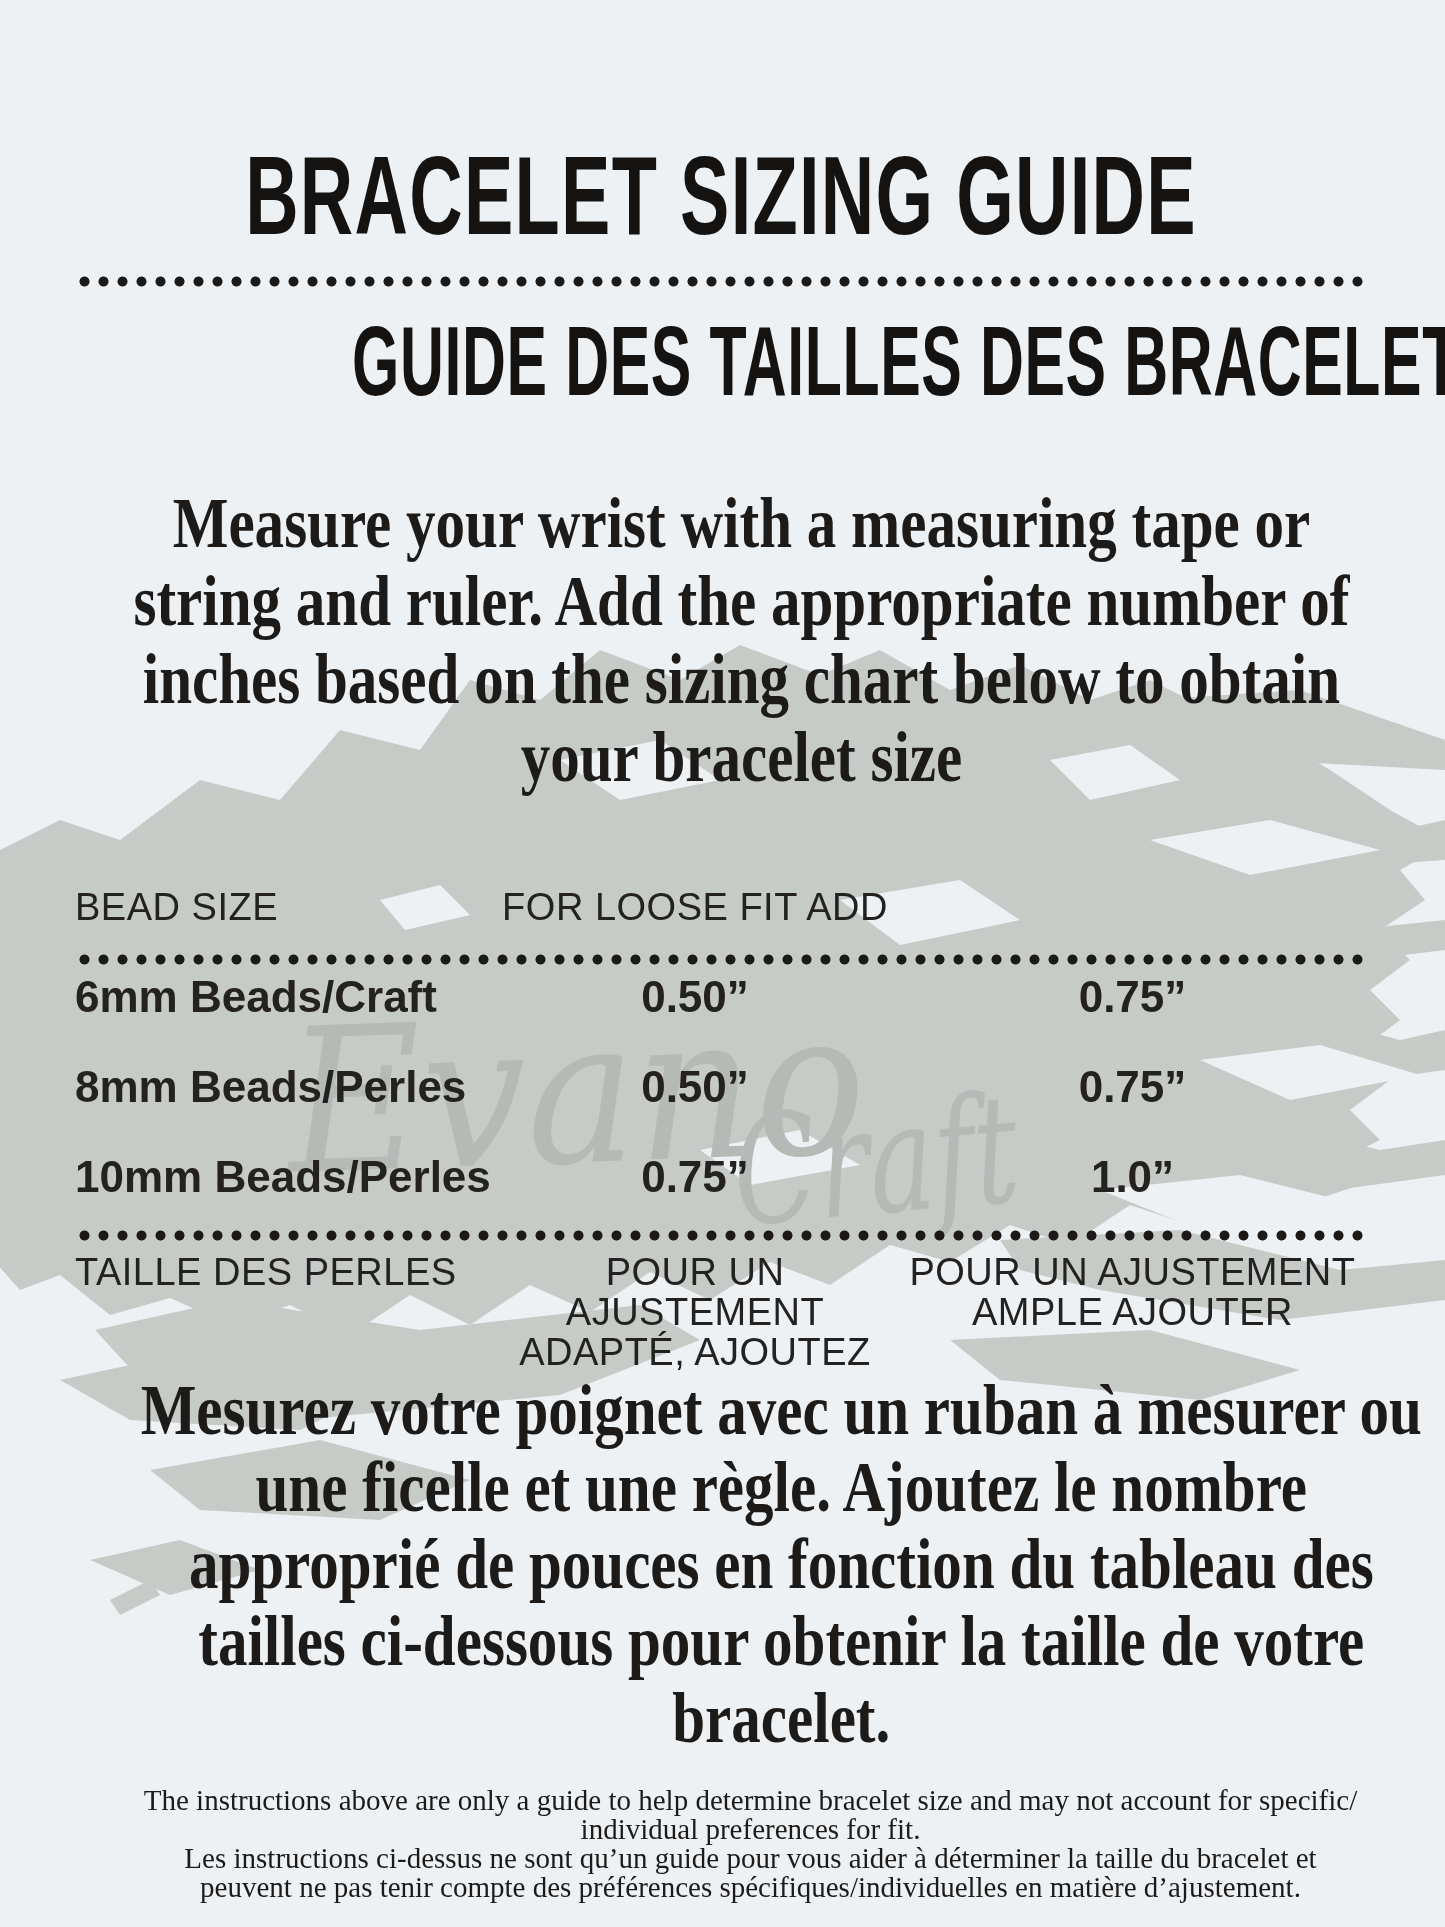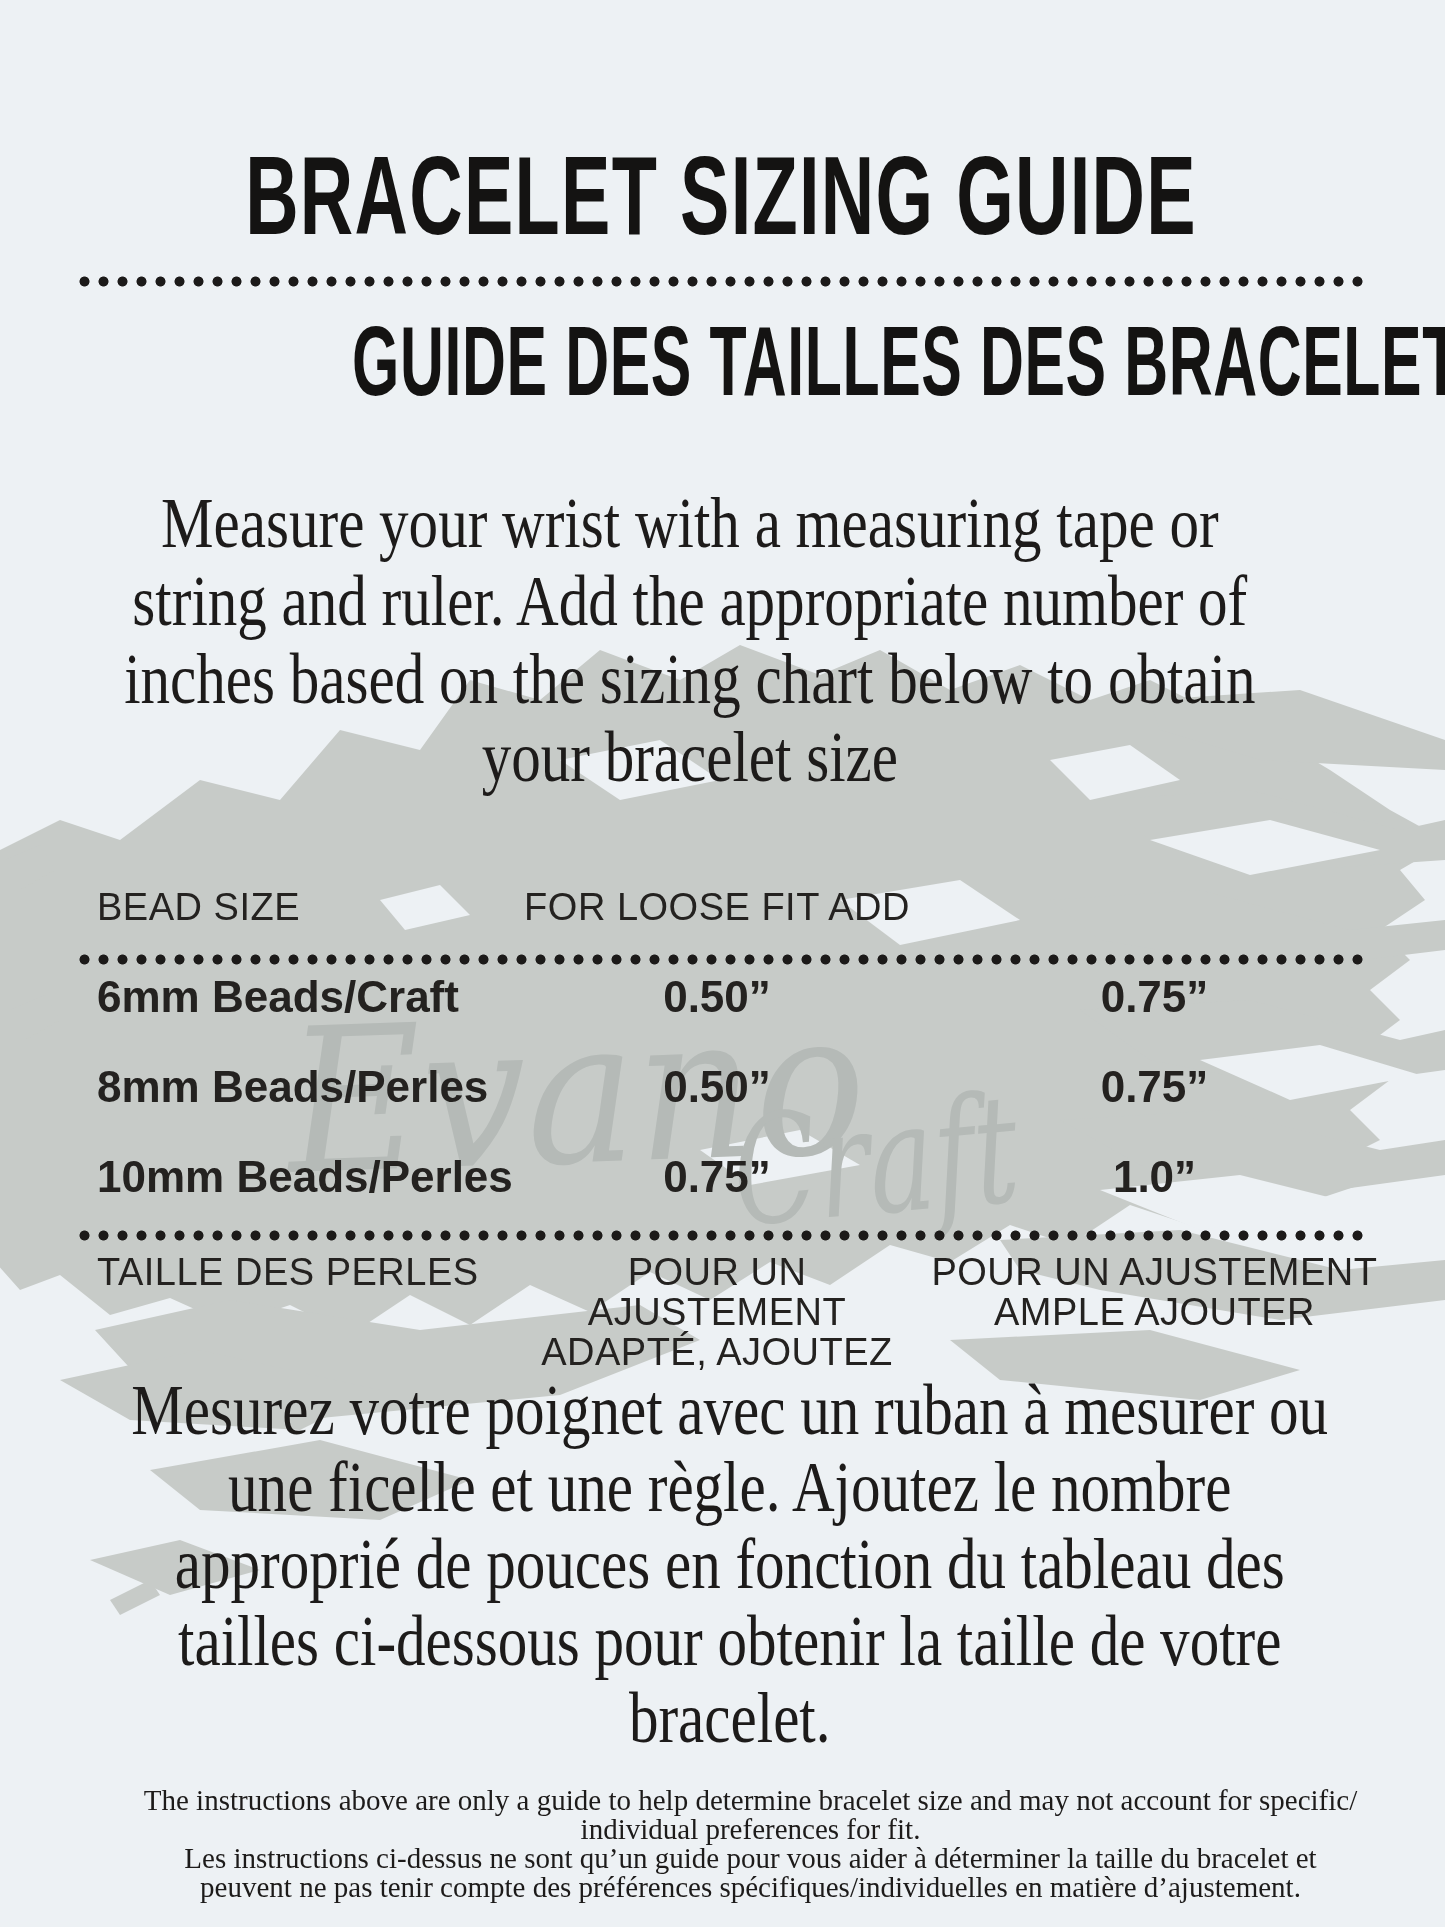--- a/index.html
+++ b/index.html
@@ -17,29 +17,29 @@
     letter-spacing:1px;transform:scaleX(0.62);transform-origin:50% 50%;}
 
   .dots{position:absolute;left:75px;width:1293px;height:11px;
     background-image:radial-gradient(circle closest-side,#1c1a19 4.6px,transparent 5.4px);
     background-size:19px 11px;background-repeat:repeat-x;background-position:0 50%;}
   .dots.d1{top:276px;}
   .dots.d2{top:954px;}
   .dots.d3{top:1230px;}
 
   .para{position:absolute;left:0;width:1245px;text-align:center;
-    font-family:"Liberation Serif",serif;font-weight:400;color:#1d1b1a;}
+    font-family:"Liberation Serif",serif;font-weight:700;color:#1d1b1a;}
   .para .t{display:inline-block;transform:scaleX(0.82);transform-origin:50% 0;
     font-size:72px;line-height:78px;white-space:nowrap;}
   .para-en{top:484px;}
   .para-fr{top:1372px;}
   .para-fr .t{line-height:77px;}
 
   .table{position:absolute;left:75px;width:1295px;}
-  .trow{display:grid;grid-template-columns:420px 400px 475px;align-items:start;margin-left:22px;}
+  .trow{display:grid;grid-template-columns:420px 400px 475px;align-items:start;}
   .cell{color:#242220;}
   .c1{text-align:left;}
   .c2,.c3{text-align:center;}
   .thead{top:884px;font-size:38px;line-height:46px;letter-spacing:0.5px;color:#2a2826;}
   .tdata{font-weight:700;font-size:44px;line-height:46px;color:#1f1d1c;}
   .r1{top:974px;}
   .r2{top:1064px;}
   .r3{top:1154px;}
   .tfoot{top:1252px;font-size:38px;line-height:40px;letter-spacing:0.5px;color:#2a2826;}
   .tfoot .ln{display:block;}

